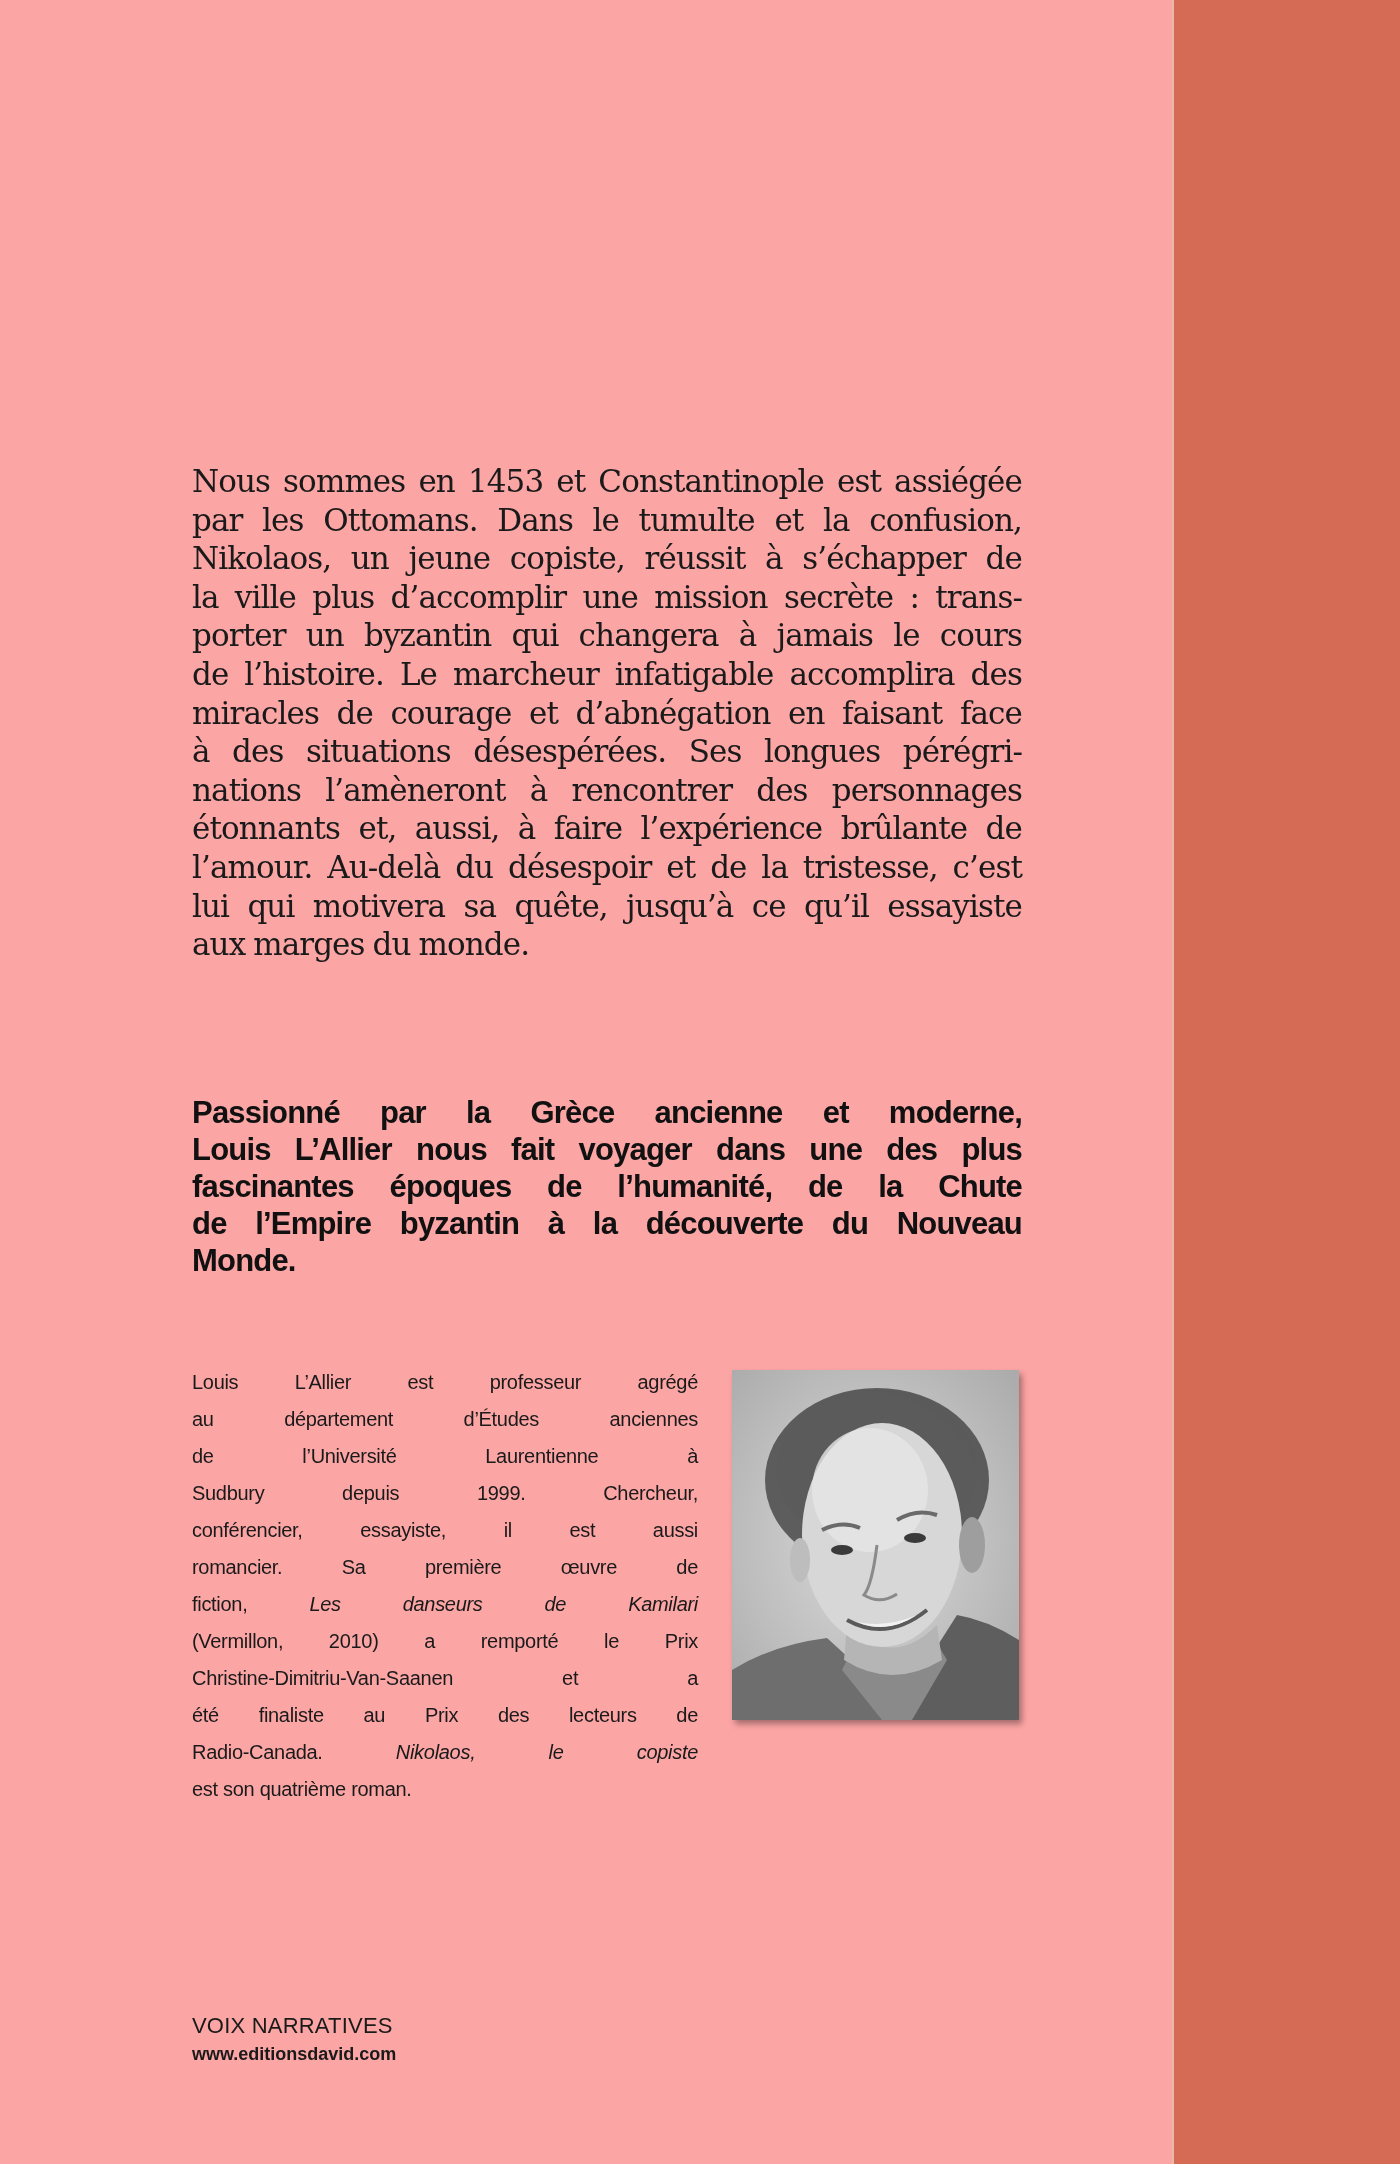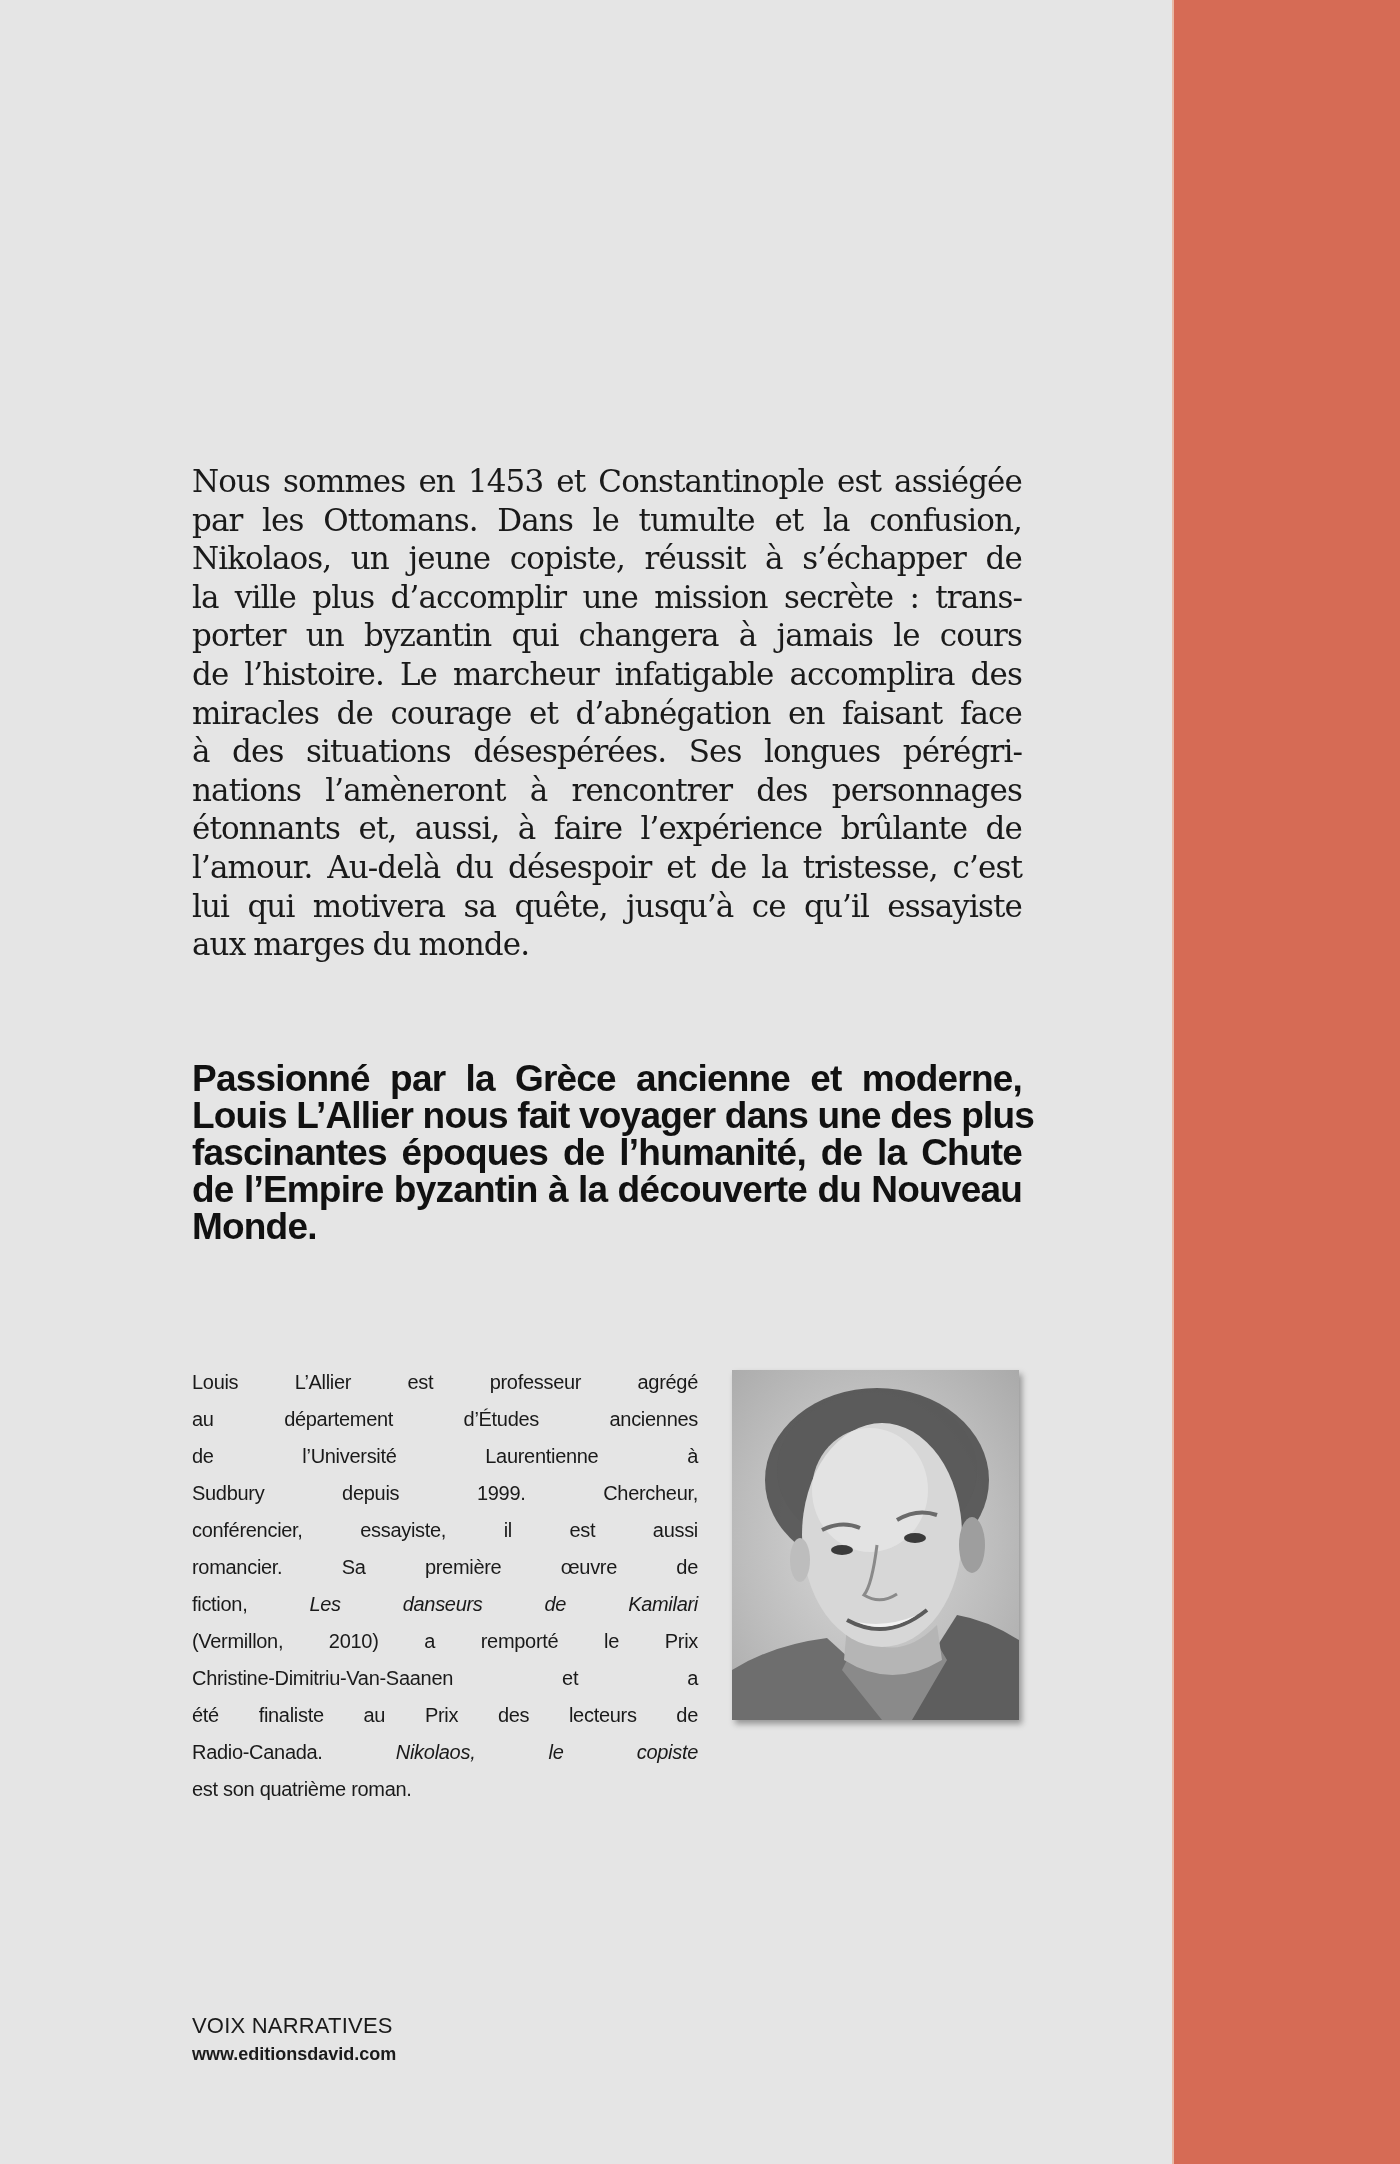--- a/index.html
+++ b/index.html
@@ -11,21 +11,21 @@
       width: 1400px;
       height: 2164px;
       position: relative;
       overflow: hidden;
     }
     .page {
       position: absolute;
       left: 0; top: 0;
       width: 1172px;
       height: 2164px;
-      background: #e5e5e5;
+      background: #fca5a5;
     }
     .spine-band {
       position: absolute;
       left: 1172px;
       top: 0;
       width: 228px;
       height: 2164px;
       background: #D66B55;
       border-left: 2px solid #e8b9a6;
       box-sizing: border-box;
@@ -48,25 +48,25 @@
       white-space: nowrap;
       letter-spacing: -0.9px;
       word-spacing: -1px;
     }
     .synopsis .line.last {
       text-align-last: left;
     }
     .pitch {
       position: absolute;
       left: 192px;
-      top: 1060px;
+      top: 1094px;
       width: 830px;
       font-family: "Liberation Sans", sans-serif;
       font-weight: bold;
-      font-size: 37px;
+      font-size: 31px;
       line-height: 37px;
       color: #111111;
       margin: 0;
     }
     .pitch .line {
       display: block;
       text-align: justify;
       text-align-last: justify;
       white-space: nowrap;
       letter-spacing: -0.8px;

